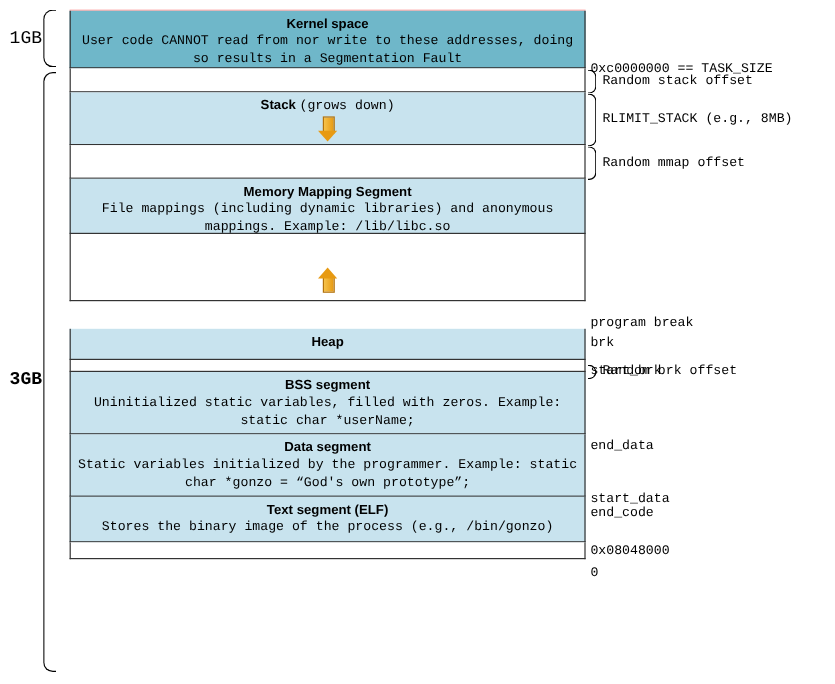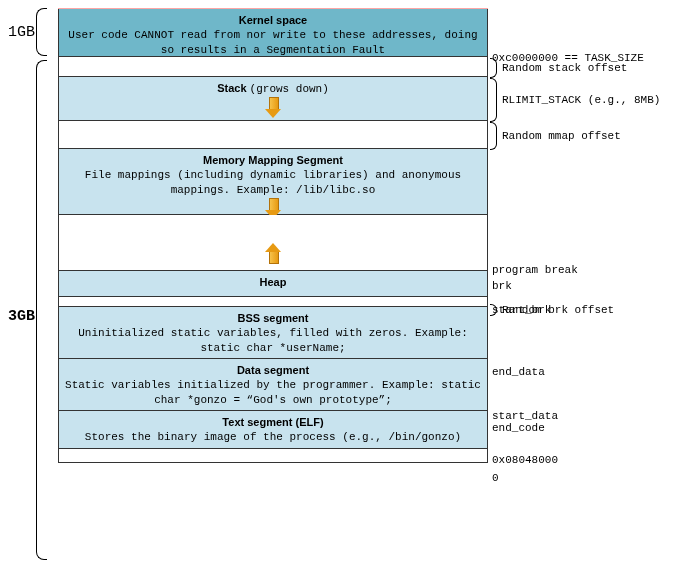--- a/index.html
+++ b/index.html
@@ -129,31 +129,31 @@
     <div class="seg blue" style="height:44px;">
       <div>
         <span class="title">Stack</span>
         <span class="mono">(grows down)</span>
       </div>
       <span class="arrow-down"></span>
     </div>
 
     <div class="seg white" style="height:28px;"></div>
 
-    <div class="seg blue" style="height:66px;">
+    <div class="seg blue" style="height:46px;">
       <div class="title">Memory Mapping Segment</div>
       <div class="mono">File mappings (including dynamic libraries) and anonymous mappings. Example: /lib/libc.so</div>
       <span class="arrow-down"></span>
     </div>
 
     <div class="seg white" style="height:56px; display:flex; align-items:flex-end; justify-content:center;">
       <span class="arrow-up" style="margin-bottom:2px;"></span>
     </div>
 
-    <div class="seg blue" style="height:26px;">
+    <div class="seg blue" style="height:26px;margin-top:23px;">
       <span class="title">Heap</span>
     </div>
 
     <div class="seg white tiny-gap"></div>
 
     <div class="seg blue" style="height:52px;">
       <div class="title">BSS segment</div>
       <div class="mono">Uninitialized static variables, filled with zeros. Example: static char *userName;</div>
     </div>
 

